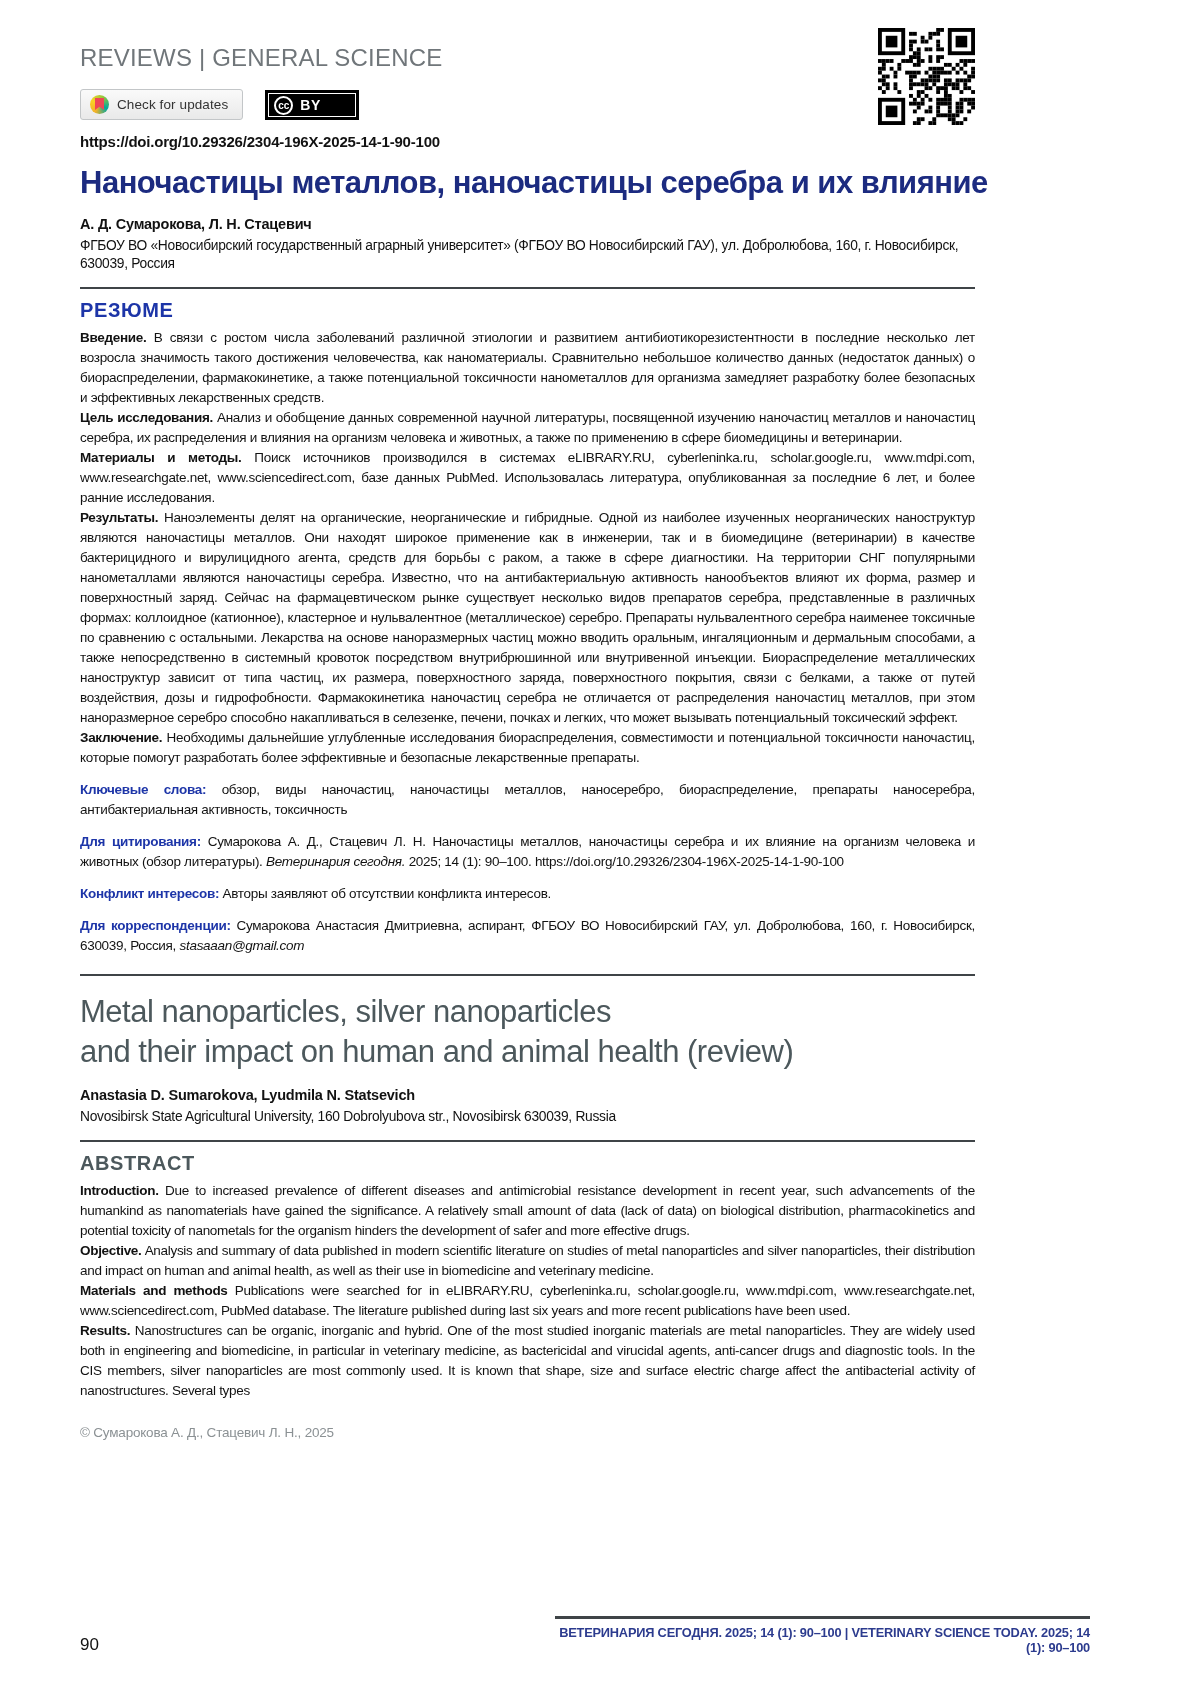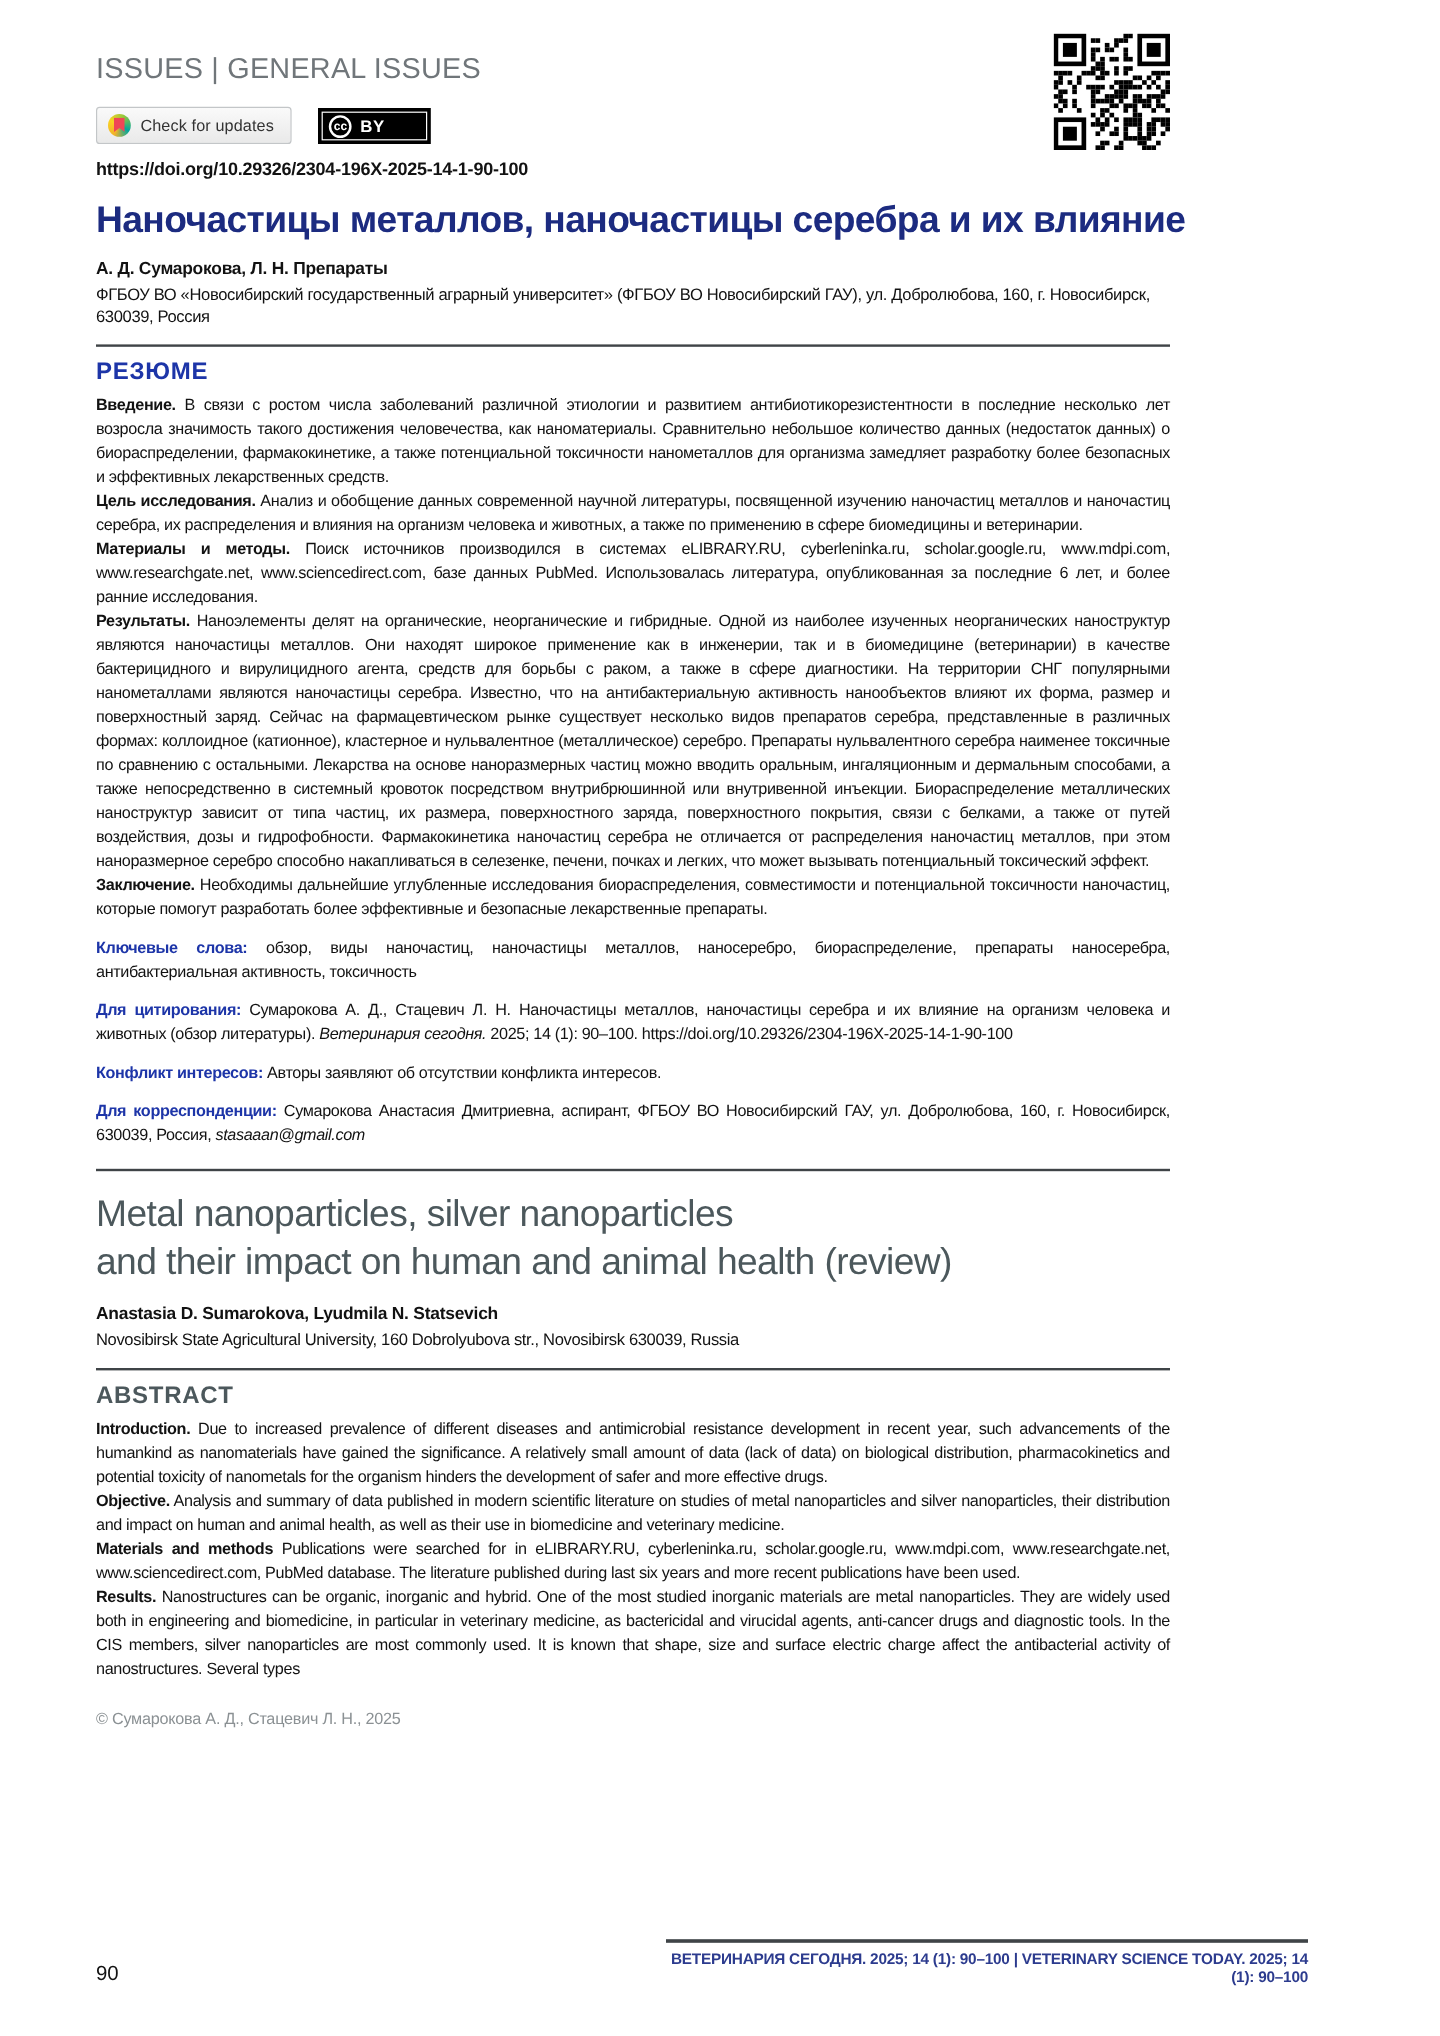--- a/index.html
+++ b/index.html
@@ -90,21 +90,21 @@
   .journal-block { width:535px; text-align:right; }
   .journal-rule { border:none; height:3px; background:#3f4447; margin-bottom:6px; }
   .journal-line { font-size:12.8px; font-weight:700; color:#2c3b8e; letter-spacing:-0.2px; }
 </style>
 </head>
 <body>
 
 <div class="page-inner">
 
   <div class="col header-block">
-    <div class="rubric-en">ISSUES | GENERAL ISSUES</div>
+    <div class="rubric-en">REVIEWS | GENERAL SCIENCE</div>
 
     <div class="badge-row">
       <div class="check-btn">
         <span class="check-icon"></span>
         <span class="check-label">Check for updates</span>
       </div>
       <div class="cc-badge">
         <span class="cc-inner">
           <span class="cc-circle">cc</span>
           <span class="cc-by">BY</span>
@@ -324,21 +324,21 @@
           <rect x="80" y="8" width="12" height="12" fill="#000"></rect>
           <rect x="0" y="72" width="28" height="28" fill="#000"></rect>
           <rect x="4" y="76" width="20" height="20" fill="#fff"></rect>
           <rect x="8" y="80" width="12" height="12" fill="#000"></rect>
         </svg>
     </div>
 
     <h1 class="title-ru">
       <span>Наночастицы металлов, наночастицы серебра и их влияние</span>
     </h1>
-    <div class="authors">А. Д. Сумарокова, Л. Н. Препараты</div>
+    <div class="authors">А. Д. Сумарокова, Л. Н. Стацевич</div>
     <div class="affil">ФГБОУ ВО «Новосибирский государственный аграрный университет» (ФГБОУ ВО Новосибирский ГАУ), ул. Добролюбова, 160, г. Новосибирск, 630039, Россия</div>
   </div>
 
   <div class="col">
     <hr class="rule">
     <div class="sec-head blue">РЕЗЮМЕ</div>
 
     <p class="para"><span class="lead">Введение.</span> <span>В связи с ростом числа заболеваний различной этиологии и развитием антибиотикорезистентности в последние несколько лет возросла значимость такого достижения человечества, как наноматериалы. Сравнительно небольшое количество данных (недостаток данных) о биораспределении, фармакокинетике, а также потенциальной токсичности нанометаллов для организма замедляет разработку более безопасных и эффективных лекарственных средств.</span></p>
     <p class="para"><span class="lead">Цель исследования.</span> <span>Анализ и обобщение данных современной научной литературы, посвященной изучению наночастиц металлов и наночастиц серебра, их распределения и влияния на организм человека и животных, а также по применению в сфере биомедицины и ветеринарии.</span></p>
     <p class="para"><span class="lead">Материалы и методы.</span> <span>Поиск источников производился в системах eLIBRARY.RU, cyberleninka.ru, scholar.google.ru, www.mdpi.com, www.researchgate.net, www.sciencedirect.com, базе данных PubMed. Использовалась литература, опубликованная за последние 6 лет, и более ранние исследования.</span></p>

